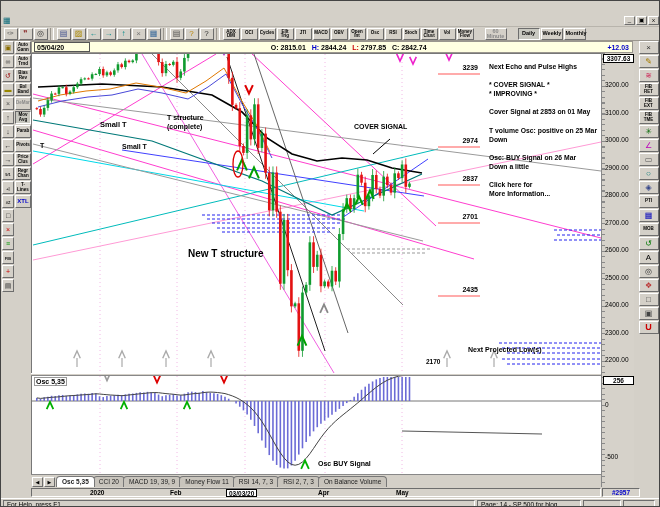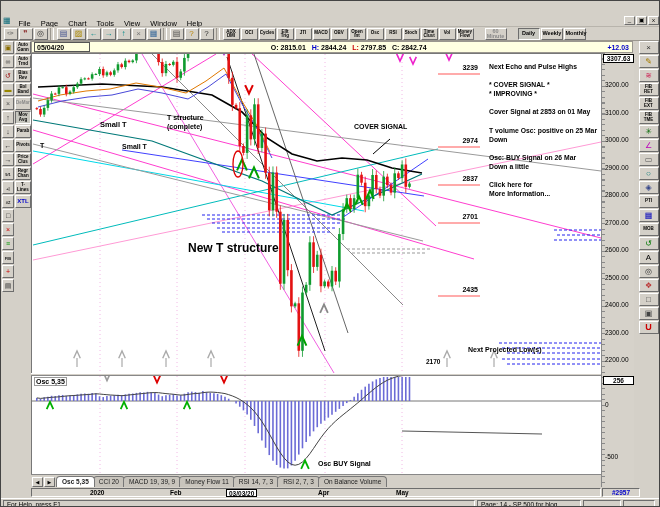--- a/index.html
+++ b/index.html
@@ -80,21 +80,20 @@
   #status .pane{height:8px;line-height:7px;padding:0 3px;margin-left:2px;}
 </style>
 </head>
 <body>
 
 <div id="app">
 
 
   <div id="menubar">
     <span class="mdiicon">▦</span>
-    <span id="menu-items"><span class="menu-item">File</span><span class="menu-item">Page</span><span class="menu-item">Chart</span><span class="menu-item">Tools</span><span class="menu-item">View</span><span class="menu-item">Window</span><span class="menu-item">Help</span></span>
     <span id="mdibtns">
       <button class="mdibtn raised">_</button>
       <button class="mdibtn raised">▣</button>
       <button class="mdibtn raised">x</button>
     </span>
   </div>
 
   <div id="toolbar">
     <span id="tb-icons" style="display:flex;align-items:center;">
         <button class="tbtn raised" style="color: rgb(85, 85, 85);">✑</button>
@@ -480,21 +479,21 @@
         <path d="M377.7,2.8000000000000007 L381,10 L384.3,2.8000000000000007" fill="none" stroke="#ee22cc" stroke-width="1.6"></path>
         <path d="M413.7,-1.1999999999999993 L417,6 L420.3,-1.1999999999999993" fill="none" stroke="#ee22cc" stroke-width="1.6"></path>
         <ellipse cx="206" cy="110" rx="5" ry="13" fill="none" stroke="#dd0000" stroke-width="1.3"></ellipse>
       </svg>
     <div id="chart-anno">
         <div class="ann" style="left: 8px; top: 88px; font-size: 7px; font-weight: bold;">T</div>
         <div class="ann" style="left: 68px; top: 66px; font-size: 7.5px; font-weight: bold;">Small T</div>
         <div class="ann" style="left: 135px; top: 60px; font-size: 7px; font-weight: bold;">T structure</div>
         <div class="ann" style="left: 135px; top: 69px; font-size: 7px; font-weight: bold;">(complete)</div>
         <div class="ann" style="left: 90px; top: 89px; font-size: 7px; font-weight: bold;">Small T</div>
-        <div class="ann" style="left: 156px; top: 187px; font-size: 12px; font-weight: bold;">New T structure</div>
+        <div class="ann" style="left: 156px; top: 194px; font-size: 10px; font-weight: bold;">New T structure</div>
         <div class="ann" style="left: 322px; top: 69px; font-size: 7px; font-weight: bold;">COVER SIGNAL</div>
         <div class="ann" style="left: 436px; top: 292px; font-size: 7px; font-weight: bold;">Next Projected Low(s)</div>
         <div class="ann" style="left: 394px; top: 304px; font-size: 6.5px; font-weight: bold;">2170</div>
         <div class="lvl" style="left: 406px; top: 10px;">3239</div>
         <div class="lvl" style="left: 406px; top: 83px;">2974</div>
         <div class="lvl" style="left: 406px; top: 121px;">2837</div>
         <div class="lvl" style="left: 406px; top: 159px;">2701</div>
         <div class="lvl" style="left: 406px; top: 232px;">2435</div>
       </div>
     <div id="notes">Next Echo and Pulse Highs

